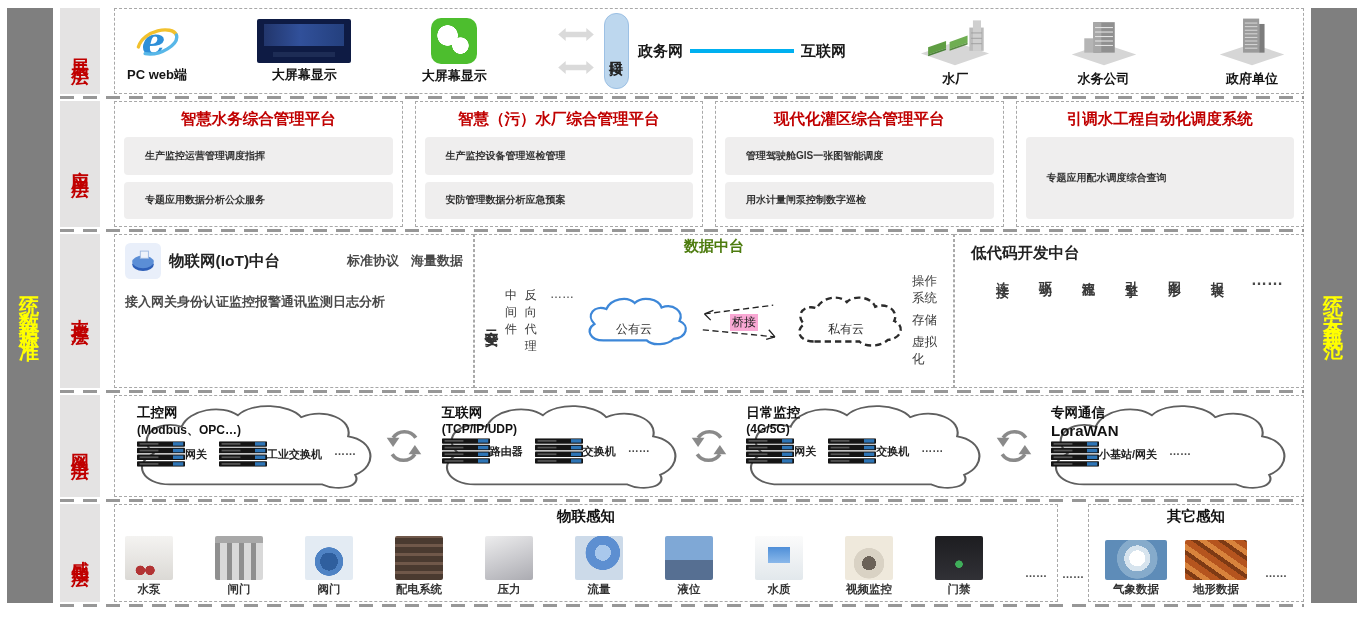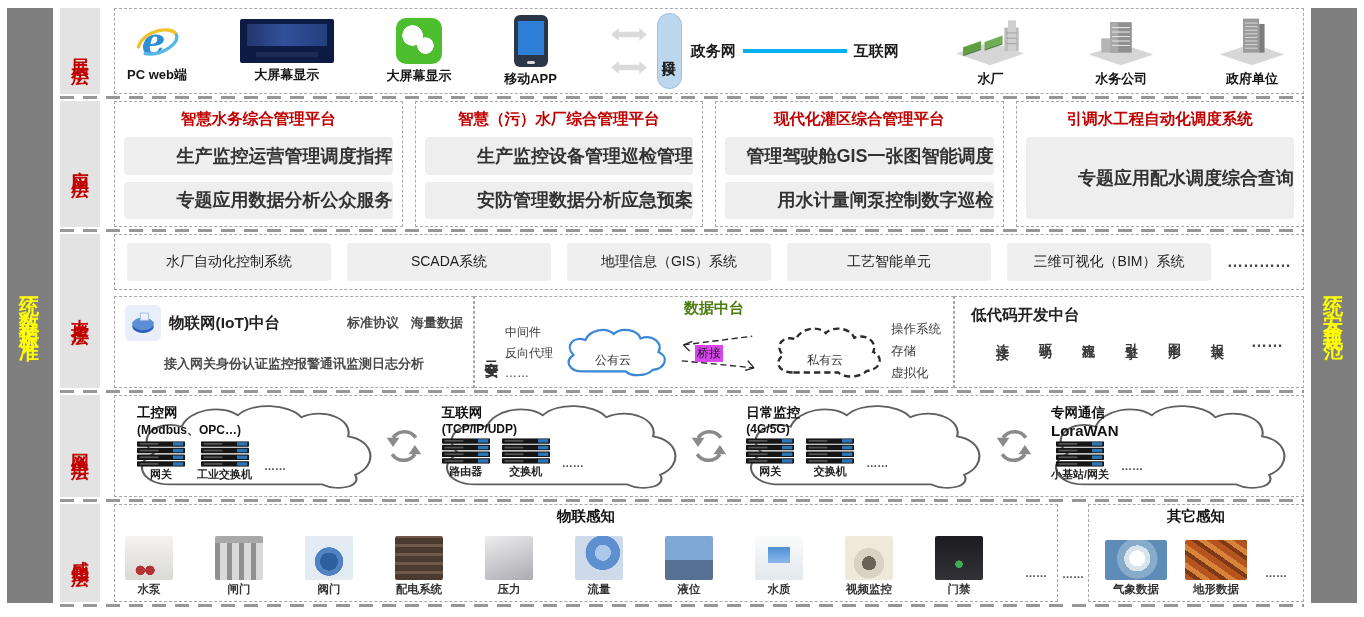--- a/index.html
+++ b/index.html
@@ -43,69 +43,69 @@
     border-radius:12px;display:flex;align-items:center;justify-content:center;
     font-weight:bold;font-size:14px;color:#222;letter-spacing:2px}
   .nets{display:flex;flex-direction:row;align-items:center;gap:7px;font-weight:bold;font-size:15px}
   .netline{width:104px;height:4px;background:var(--c-blue,#00b0f0)}
 
   
   .lay-app{height:126px}
   .app-box{height:100%;display:flex;gap:12px}
   .platform{flex:1;border:1px dashed #a8a8a8;padding:7px 9px;display:flex;flex-direction:column;gap:7px;min-width:0}
   .platform-title{text-align:center;color:var(--c-red,#c00000);font-size:15.5px;font-weight:bold;white-space:nowrap}
-  .pill{background:var(--c-pill,#efeeee);border-radius:4px;padding:0 0;display:flex;
-    justify-content:flex-end;align-items:center;font-weight:bold;font-size:18px;color:#333;flex:1}
+  .pill{background:var(--c-pill,#efeeee);border-radius:4px;padding:0 21px;display:flex;
+    justify-content:flex-start;align-items:center;font-weight:bold;font-size:10px;color:#333;flex:1}
 
   
   .lay-support{height:154px}
   .support-wrap{height:100%;display:flex;flex-direction:column;gap:6px}
   .sys-row{border:1px dashed #a8a8a8;flex:0 0 56px;display:flex;align-items:center;gap:16px;padding:0 12px}
   .sys{flex:1;background:#f0efef;border-radius:4px;height:38px;display:flex;align-items:center;
     justify-content:center;font-size:14px;color:#222;white-space:nowrap}
   .more-dots{color:#4a4a4a;font-weight:bold;white-space:nowrap}
   .mid-row{flex:1;display:flex;min-height:0}
   .midbox{border:1px dashed #a8a8a8;position:relative;min-width:0}
   .iot-box{flex:0 0 360px;padding:8px 10px 6px}
   .iot-r1{display:flex;align-items:center;gap:8px}
   .iot-title{font-size:15.5px;font-weight:bold;color:#222;white-space:nowrap}
   .iot-tags-top{margin-left:auto;display:flex;gap:12px;font-size:13px;font-weight:bold;color:#4a4a4a}
-  .iot-r2{display:flex;justify-content:center;margin-top:14px;font-size:13px;font-weight:bold;color:#4a4a4a}
+  .iot-r2{display:flex;justify-content:flex-start;margin-top:14px;font-size:13px;font-weight:bold;color:#4a4a4a}
   .data-box{flex:1;padding:2px 8px;display:flex;flex-direction:column}
   .data-title{text-align:center;font-weight:bold;font-size:15px;color:#4d7c0f}
   .data-body{flex:1;display:flex;align-items:center;gap:4px}
   .cloudsec-left{display:flex;align-items:center;gap:4px}
   .side-v{font-weight:bold;font-size:14px;color:#333;letter-spacing:1px}
-  .side-items{display:flex;flex-direction:column;gap:4px;font-size:12px;color:#3c3c3c}
+  .side-items{display:flex;flex-direction:row;gap:4px;font-size:12px;color:#3c3c3c}
   .mini-cloud{position:relative;width:112px;height:60px;flex:none}
   .mini-cloud svg{position:absolute;inset:0;width:100%;height:100%}
   .mini-cloud .cl-label{position:absolute;left:0;right:0;bottom:13px;text-align:center;font-size:12px;color:#333}
   .cloud-pub{color:#3d87d8}
   .cloud-prv{color:#2b2b2b;stroke-dasharray:8 5}
   .bridge{position:relative;width:88px;height:52px;flex:none}
   .bridge svg{position:absolute;inset:0;width:100%;height:100%}
-  .bridge .bridge-label{position:absolute;left:22px;top:19px;font-size:12px;color:#222;background:#d946ef;padding:0 2px}
+  .bridge .bridge-label{position:absolute;left:36px;top:19px;font-size:12px;color:#222;background:#f9a8d4;padding:0 2px}
   .cloud-right-items{display:flex;flex-direction:column;gap:5px;font-size:12.5px;color:#3c3c3c;margin-left:2px}
   .low-box{flex:0 0 350px;padding:8px 16px}
   .low-title{font-size:15.5px;font-weight:bold;color:#222}
   .low-items{display:flex;gap:25px;margin:7px 0 0 22px;align-items:flex-start}
   .vword{font-size:13px;font-weight:bold;color:#3a3a3a;letter-spacing:3px}
   .low-items .more-dots{align-self:center}
 
   
   .lay-network{height:102px}
   .net-box{height:100%;display:flex;align-items:center;justify-content:space-between;padding:0 8px}
   .cloud{position:relative;width:258px;height:96px;flex:none}
   .cloud > svg{position:absolute;inset:0;width:100%;height:100%}
   .cloud-in{position:absolute;inset:6px 14px 4px;display:flex;flex-direction:column;align-items:flex-start}
   .cloud-title{font-weight:bold;font-size:13.5px;color:#111;white-space:nowrap}
   .cloud-sub{font-weight:bold;font-size:12px;color:#111;white-space:nowrap}
   .cloud-sub.big{font-size:15px}
   .devices{display:flex;align-items:flex-end;gap:12px;margin-top:2px}
-  .dev{display:flex;flex-direction:column;align-items:center;font-size:11px;font-weight:bold;color:#222;white-space:nowrap}
+  .dev{display:flex;flex-direction:row;align-items:center;font-size:11px;font-weight:bold;color:#222;white-space:nowrap}
   .devices .more-dots{padding-bottom:10px;font-size:11px}
   .sync{flex:none}
 
   
   .lay-perception{height:98px}
   .per-box{height:100%;display:flex;align-items:stretch;gap:4px}
   .sense-box{border:1px dashed #a8a8a8;display:flex;flex-direction:column;padding:2px 10px 4px;min-width:0}
   .sense-box.iot-sense{flex:1}
   .sense-box.other-sense{flex:0 0 216px}
   .sense-title{text-align:center;font-weight:bold;font-size:14.5px;color:#111}
@@ -203,24 +203,20 @@
           <div class="d-item">
             <div class="screen"></div>
             <span>大屏幕显示</span>
           </div>
 
           <div class="d-item">
             <div class="wechat"></div>
             <span>大屏幕显示</span>
           </div>
 
-          <div class="d-item">
-            <div class="phone"></div>
-            <span>移动APP</span>
-          </div>
 
           <div class="iface-wrap">
             <div class="arrows-col">
               <svg width="38" height="15" viewBox="0 0 40 16">
                   <use href="#dblarrow"></use>
                 </svg>
               <svg width="38" height="15" viewBox="0 0 40 16">
                   <use href="#dblarrow"></use>
                 </svg>
             </div>
@@ -354,28 +350,20 @@
       </div>
     </div>
 
     <div class="sep"></div>
 
     <div class="layer lay-support">
       <div class="layer-label vtext">支撑层</div>
       <div class="layer-content">
         <div class="support-wrap">
 
-          <div class="sys-row dbox">
-            <div class="sys">水厂自动化控制系统</div>
-            <div class="sys">SCADA系统</div>
-            <div class="sys">地理信息（GIS）系统</div>
-            <div class="sys">工艺智能单元</div>
-            <div class="sys">三维可视化（BIM）系统</div>
-            <span class="more-dots">…………</span>
-          </div>
 
           <div class="mid-row">
 
             <div class="midbox iot-box">
               <div class="iot-r1">
                 <svg width="36" height="36" viewBox="0 0 40 40">
                   <rect width="40" height="40" rx="6" fill="#e9effa"></rect>
                   <ellipse cx="20" cy="24" rx="12" ry="7" fill="#2e5fb8"></ellipse>
                   <ellipse cx="20" cy="21" rx="12" ry="7" fill="#5b8ed6"></ellipse>
                   <rect x="17" y="9" width="9" height="8" fill="#eef3fb" stroke="#9db8e0"></rect>

